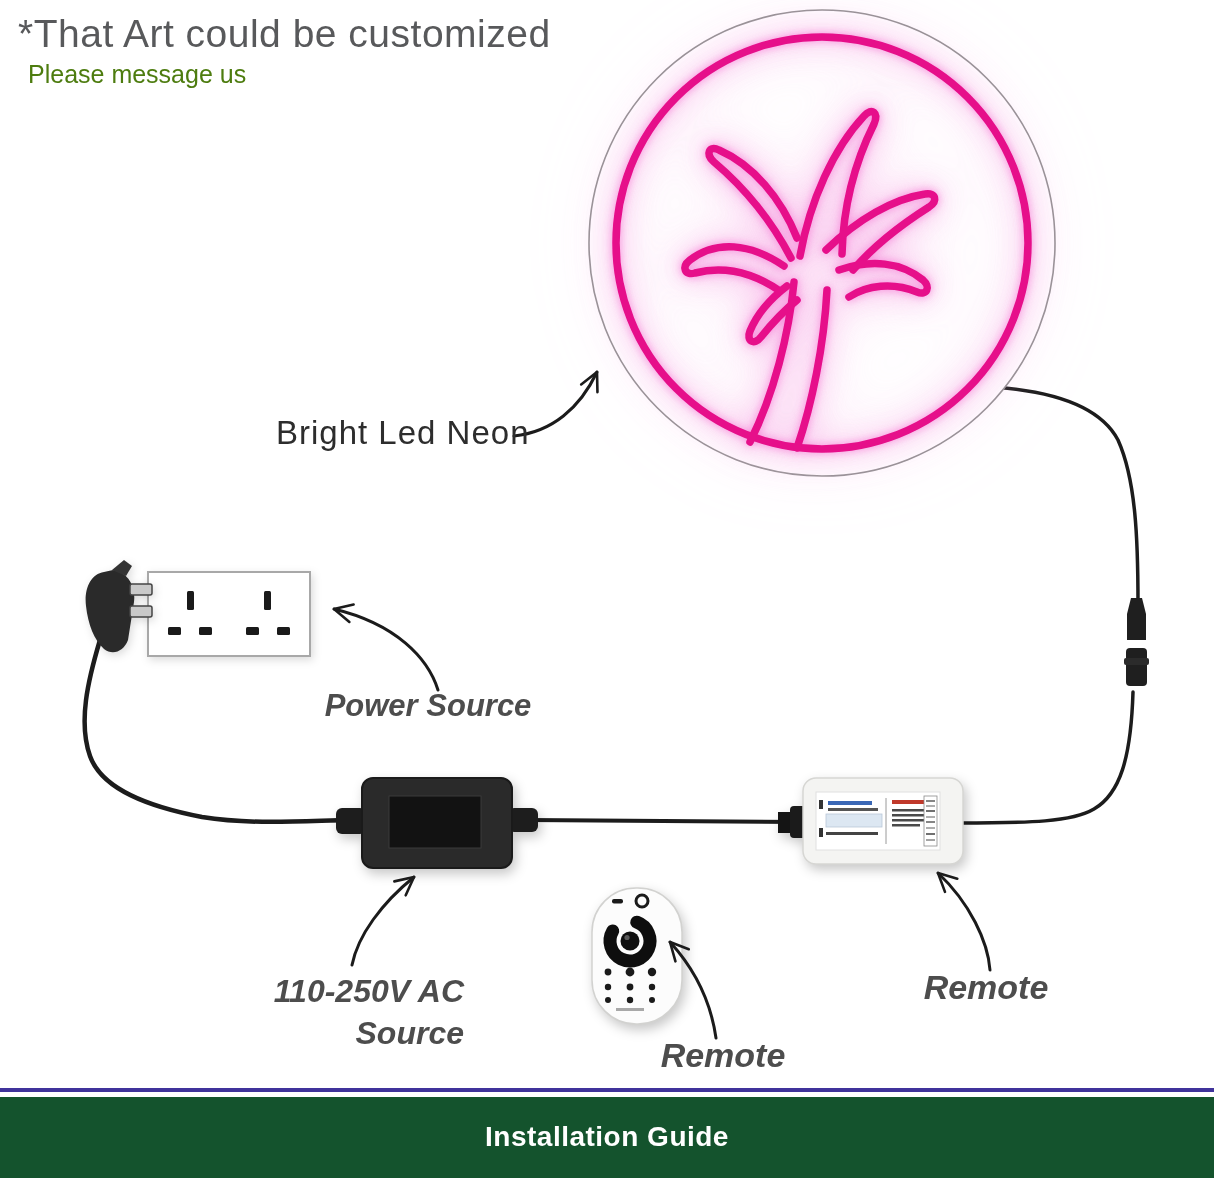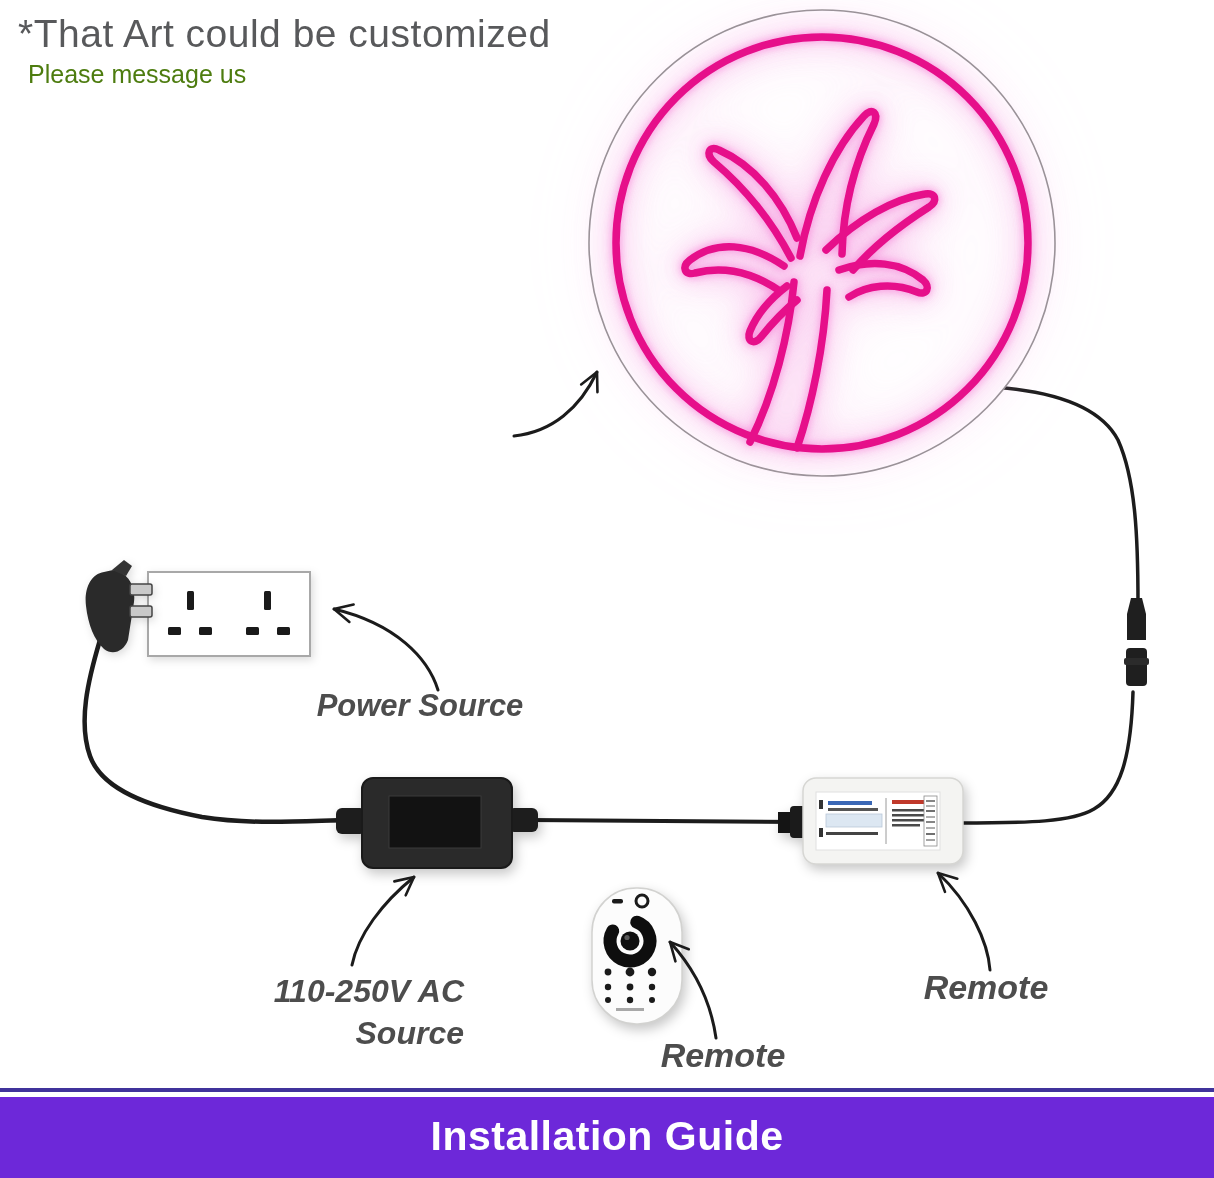--- a/index.html
+++ b/index.html
@@ -19,31 +19,31 @@
     left:28px;top:60px;
     font-size:25px;color:#4d7c0f;
   }
   .lbl-neon{
     left:276px;top:414px;
     font-size:33px;color:#2d2d2d;letter-spacing:1px;
   }
   .hand{
     font-weight:bold;font-style:italic;color:#4d4d4d;text-align:center;
   }
-  .lbl-power{left:300px;top:688px;width:240px;font-size:31px;}
+  .lbl-power{left:308px;top:688px;width:240px;font-size:31px;}
   .lbl-adapter{left:228px;top:970px;width:236px;font-size:32px;line-height:42px;text-align:right;}
   .lbl-remote{left:628px;top:1036px;width:190px;font-size:34px;}
   .lbl-dimmer{left:898px;top:968px;width:176px;font-size:34px;}
   .banner-strip{
     left:0;top:1088px;width:1214px;height:4px;background:#40339b;
   }
   .banner{
     left:0;top:1097px;width:1214px;height:81px;
-    background:#6d28d9;color:#ffffff;
-    font-size:41px;font-weight:bold;
+    background:#14532d;color:#ffffff;
+    font-size:28px;font-weight:bold;
     text-align:center;line-height:79px;letter-spacing:.5px;
   }
   svg{position:absolute;left:0;top:0;}
   .neon-glow{
     filter:
       drop-shadow(0 0 5px rgba(246,130,215,0.95))
       drop-shadow(0 0 15px rgba(246,160,225,0.75))
       drop-shadow(0 0 30px rgba(250,190,235,0.55));
   }
   .soft-shadow{filter:drop-shadow(3px 5px 6px rgba(0,0,0,0.22));}
@@ -179,20 +179,21 @@
       <path d="M 438 690 C 428 658 396 624 334 609" marker-end="url(#arrow)"></path>
       <path d="M 352 965 C 358 935 382 903 414 877" marker-end="url(#arrow)"></path>
       <path d="M 716 1038 C 712 1010 700 975 670 942" marker-end="url(#arrow)"></path>
       <path d="M 990 970 C 988 942 970 903 938 873" marker-end="url(#arrow)"></path>
     </g>
   </svg>
 
   <div class="abs title">*That Art could be customized</div>
   <div class="abs subtitle">Please message us</div>
 
+  <div class="abs lbl-neon">Bright Led Neon</div>
   <div class="abs hand lbl-power">Power Source</div>
   <div class="abs hand lbl-adapter">
     <div>110-250V AC</div>
     <div>Source</div>
   </div>
   <div class="abs hand lbl-remote">Remote</div>
   <div class="abs hand lbl-dimmer">Remote</div>
 
   <div class="abs banner-strip"></div>
   <div class="abs banner">Installation Guide</div>

